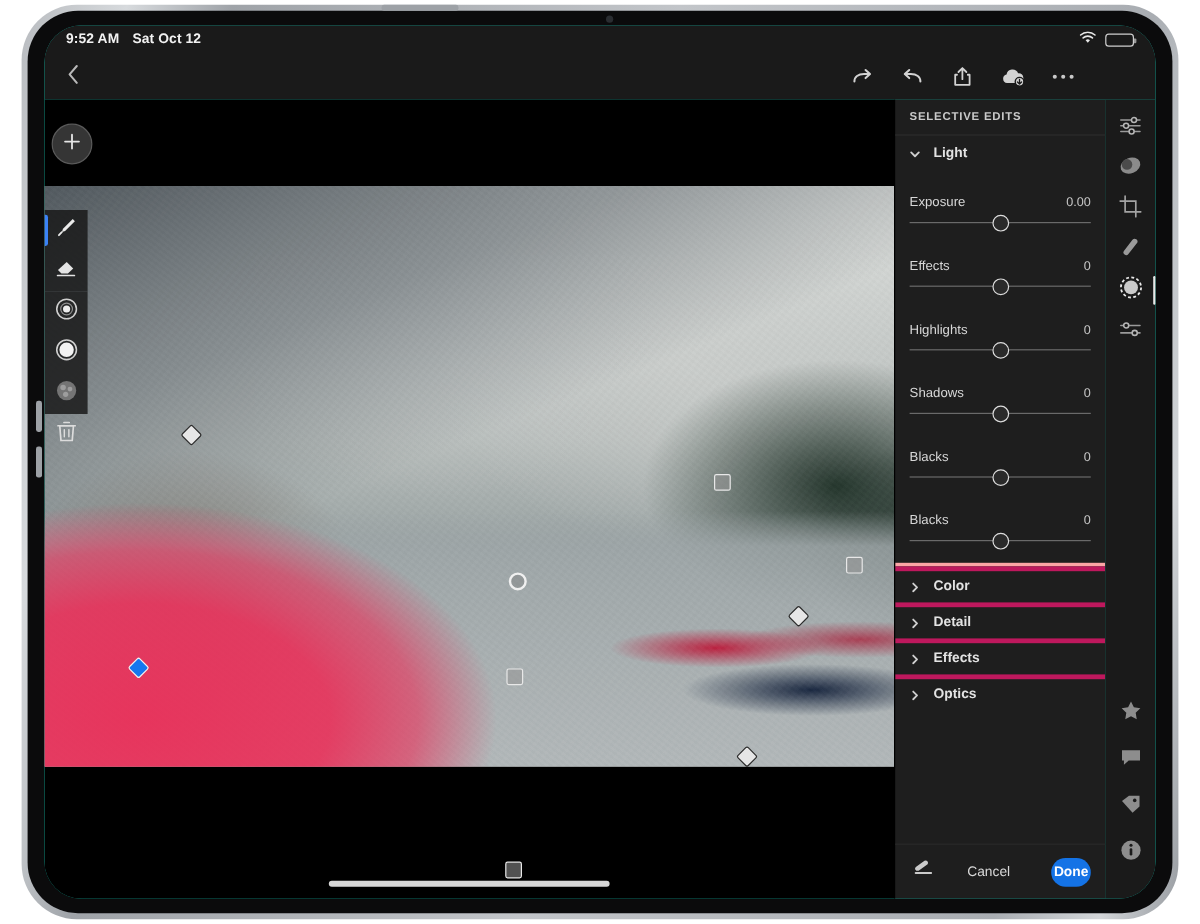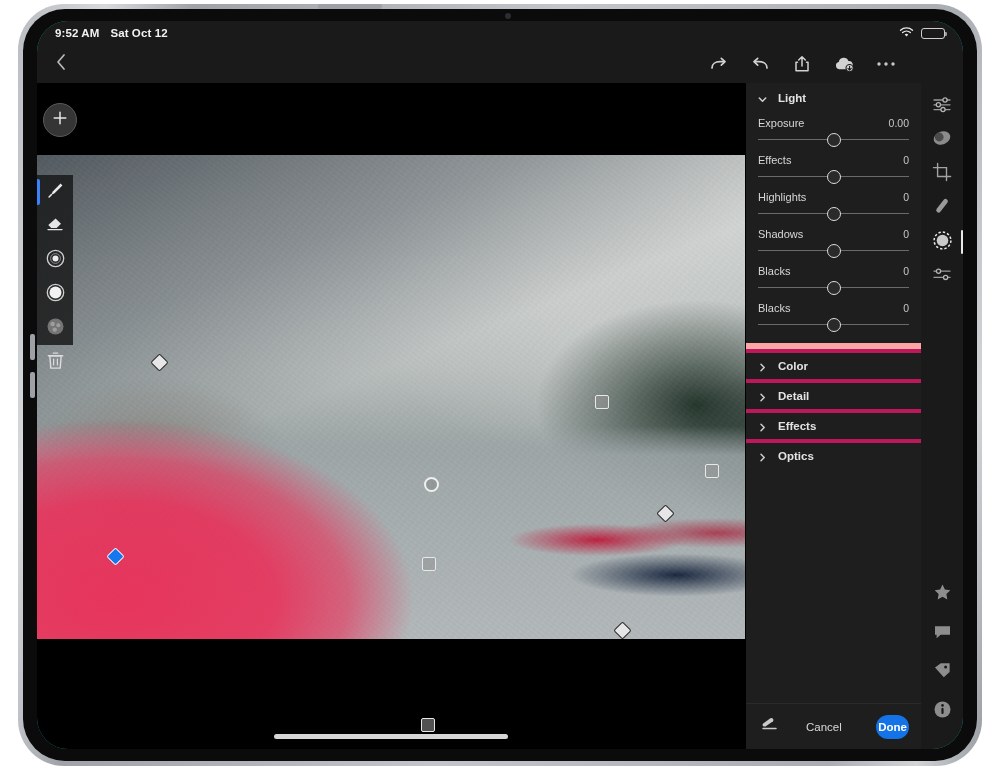--- a/index.html
+++ b/index.html
@@ -197,36 +197,36 @@
 
   .section-head {
     height: 30px; display:flex; align-items:center; gap: 11px;
     padding: 0 12px;
     color:#e3e3e3; font-size: 11.5px; font-weight: bold;
   }
   .section-head.collapsed { border-top: 4px solid #be185d; }
   .chev { width: 9px; height: 9px; flex: 0 0 9px; }
 
   .slider-row { padding: 4px 12px 1px 12px; }
-  .slider-top { display:flex; align-items:flex-start; }
+  .slider-top { display:flex; align-items:flex-start;margin-top:16px; }
   .slider-label { color:#d7d7d7; font-size: 11px; }
   .slider-value { margin-left:auto; color:#c6c6c6; font-size: 10.5px; }
   .slider-track {
     position: relative; height: 18px; margin-top: 2px;
   }
   .slider-track::before {
     content:""; position:absolute; left:0; right:0; top: 8px;
     height: 1px; background: #6a6a6a;
   }
   .slider-knob {
     position:absolute; top: 2px; left: 50%; transform: translateX(-50%);
     width: 14px; height: 14px; border-radius: 50%;
     background: #2a2a2a; border: 1.7px solid #dcdcdc;
   }
-  #light-section { padding-bottom: 8px; border-bottom: 6px solid #fca5a5; }
+  #light-section { padding-bottom: 8px; border-bottom: 3px solid #fca5a5; }
 
   #panel-footer {
     height: 46px; display:flex; align-items:center;
     padding: 0 12px; gap: 10px;
     border-top: 1px solid #2a2a2a;
   }
   #reset-button { width: 22px; height: 22px; display:flex; align-items:center; justify-content:center; }
   #cancel-button {
     margin-left: 16px; color:#d8d8d8; font-size: 11.5px;
     background: none; border: none; font-family: inherit;
@@ -423,20 +423,21 @@
                     </svg>
               </span>
             </div>
           </div>
         </div>
 
         <div id="home-indicator"></div>
       </div>
 
       <div id="edit-panel">
+        <div id="panel-header">SELECTIVE EDITS</div>
 
         <div id="panel-scroll">
 
           <div id="light-section">
             <div class="section-head">
               <span class="chev">
                 <svg width="9" height="9" viewBox="0 0 9 9">
                       <path d="M1.3 3 4.5 6.2 7.7 3" stroke="#cfcfcf" stroke-width="1.5" fill="none" stroke-linecap="round" stroke-linejoin="round"></path>
                     </svg>
               </span>

